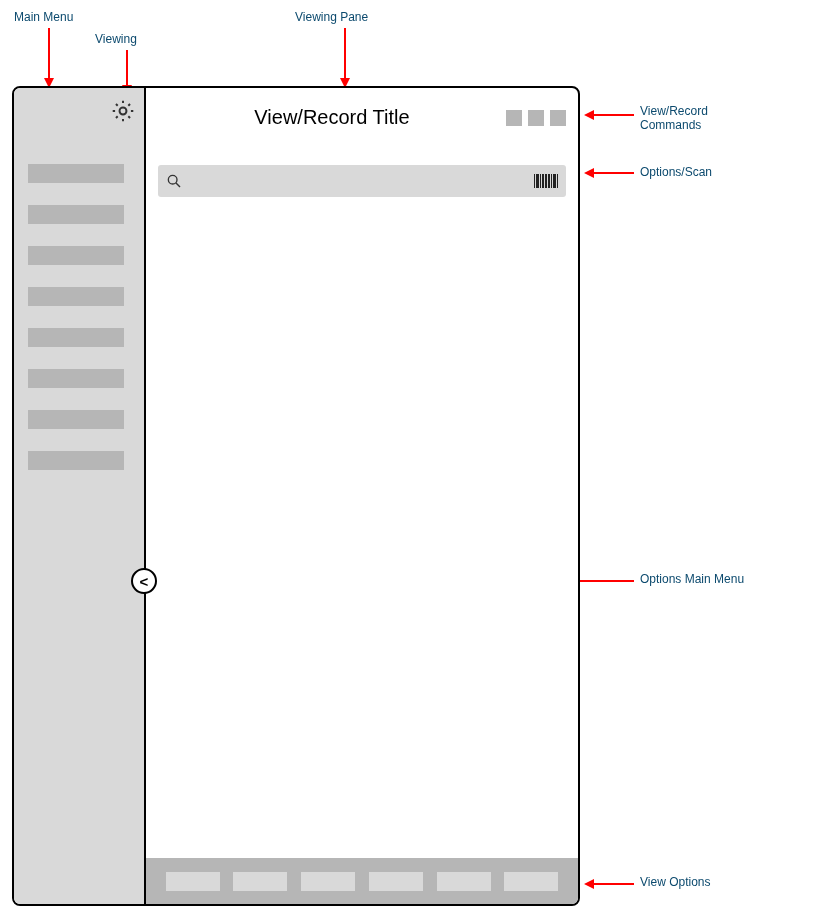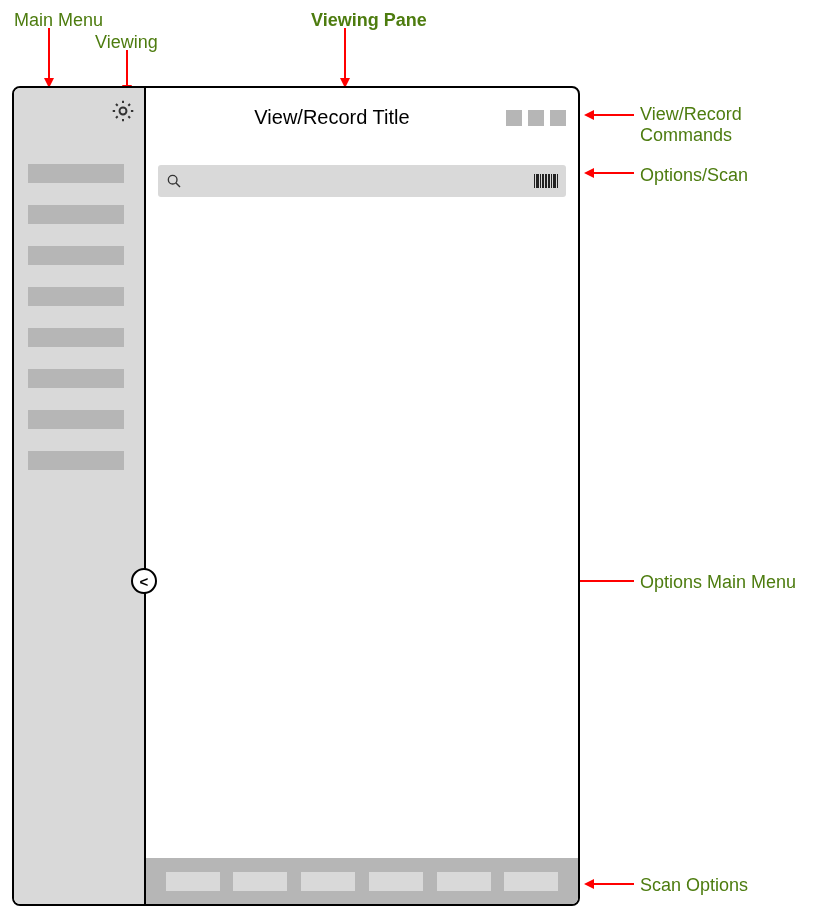--- a/index.html
+++ b/index.html
@@ -5,22 +5,22 @@
   * { box-sizing: border-box; margin: 0; padding: 0; }
   body {
     font-family: Verdana, Geneva, sans-serif;
     background: #fff;
     width: 828px;
     height: 918px;
     position: relative;
   }
   .annotation {
     position: absolute;
-    color: #4d7c0f;
-    font-size: 18px;
+    color: #0c4a6e;
+    font-size: 12px;
     font-family: Verdana, sans-serif;
   }
   .arrow {
     position: absolute;
   }
   .arrow svg { display: block; }
 
   
   .app-window {
     position: absolute;
@@ -149,26 +149,26 @@
     width: 54px;
     height: 19px;
     background: #d9d9d9;
   }
 </style>
 </head>
 <body>
 
 <div class="annotation" style="left:14px; top:10px;">Main Menu</div>
 <div class="annotation" style="left:95px; top:32px;">Viewing</div>
-<div class="annotation" style="left:311px; top:10px;font-weight:bold;">Viewing Pane</div>
+<div class="annotation" style="left:295px; top:10px;">Viewing Pane</div>
 <div class="annotation" style="left:640px; top:104px; white-space:pre-line;">View/Record
 Commands</div>
 <div class="annotation" style="left:640px; top:165px;">Options/Scan</div>
 <div class="annotation" style="left:640px; top:572px;">Options Main Menu</div>
-<div class="annotation" style="left:640px; top:875px;">Scan Options</div>
+<div class="annotation" style="left:640px; top:875px;">View Options</div>
 
 <div class="arrow" style="left:42px; top:28px;">
   <svg width="14" height="60">
       <line x1="7" y1="0" x2="7" y2="50" stroke="#ff0000" stroke-width="2"></line>
       <polygon points="7,60 2,50 12,50" fill="#ff0000"></polygon>
     </svg>
 </div>
 
 <div class="arrow" style="left:120px; top:50px;">
   <svg width="14" height="45">

